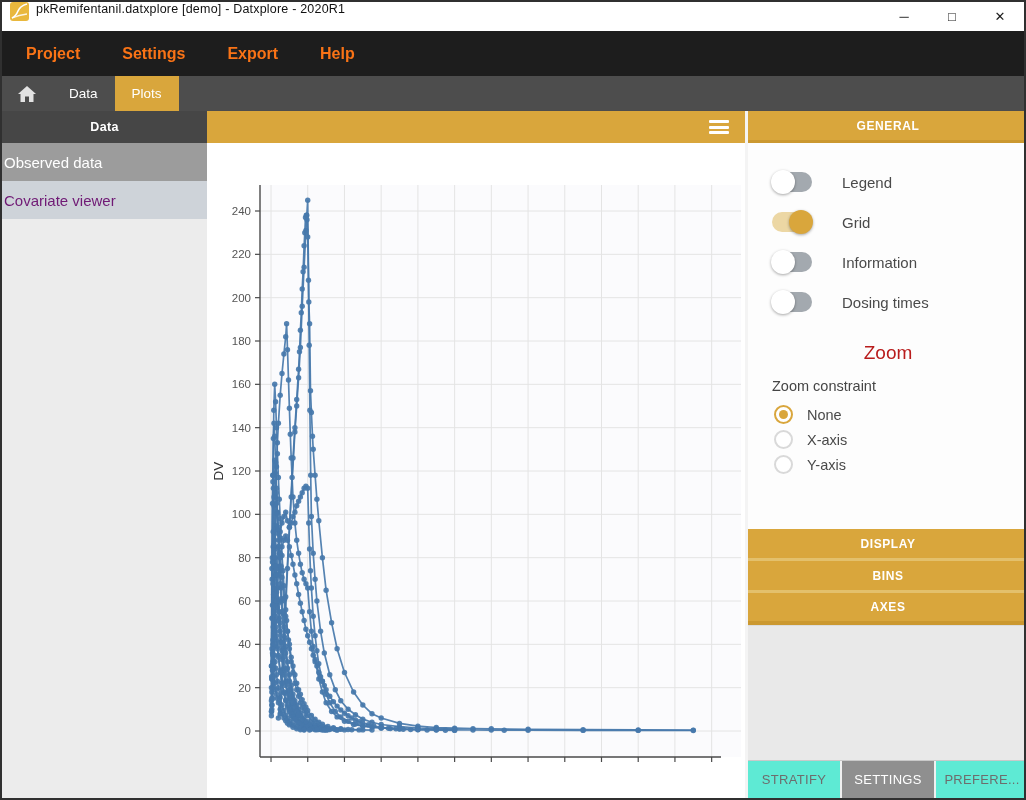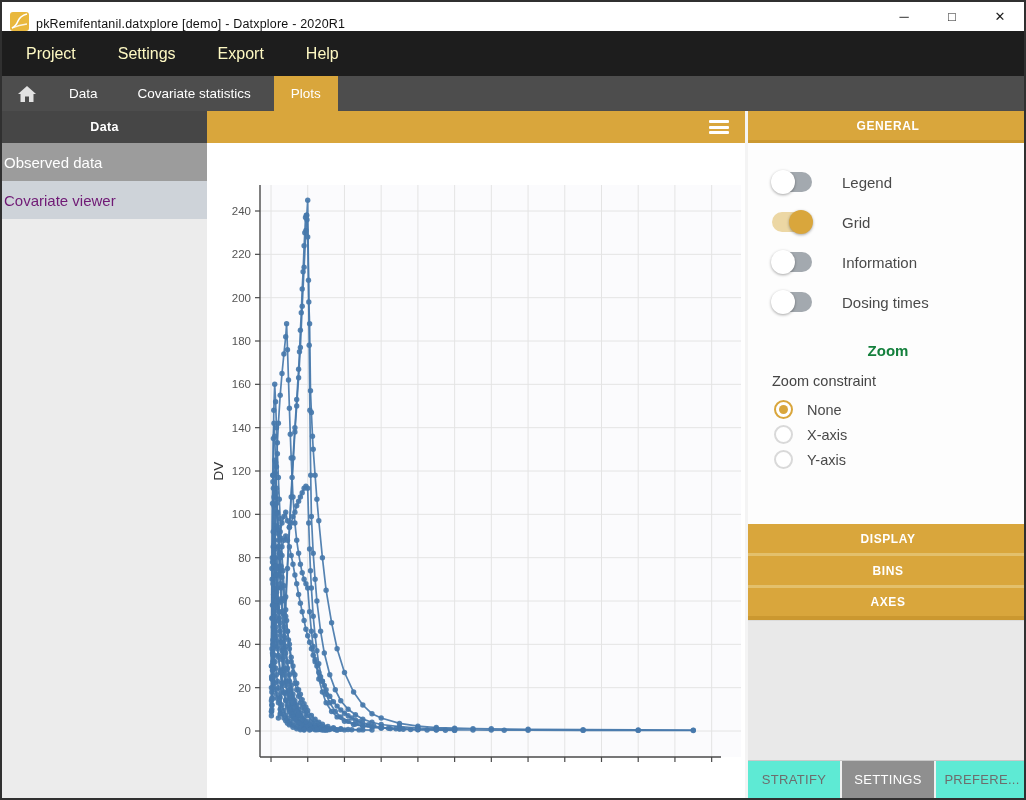--- a/index.html
+++ b/index.html
@@ -1,29 +1,29 @@
 <!DOCTYPE html>
 <html><head>
 <meta charset="utf-8">
 <style>
   * { margin:0; padding:0; box-sizing:border-box; }
   html,body { width:1026px; height:800px; font-family:"Liberation Sans",sans-serif; background:#fff; }
   .window { width:1026px; height:800px; border:2px solid #303030; display:flex; flex-direction:column; background:#fff; overflow:hidden; }
 
   
-  .titlebar { height:29px; background:#ffffff; display:flex; align-items:flex-end; flex:0 0 auto; }
+  .titlebar { height:29px; background:#ffffff; display:flex; align-items:flex-start; flex:0 0 auto; }
   .app-icon { width:19px; height:19px; margin:0 7px 0 8px; border-radius:3px; background:#e9b83d; position:relative; overflow:hidden; flex:0 0 auto; }
   .app-icon svg { position:absolute; left:0; top:0; }
   .win-title { font-size:12.5px; color:#111; letter-spacing:.2px; }
   .win-controls { margin-left:auto; display:flex; height:100%; }
   .win-btn { width:48px; height:100%; display:flex; align-items:center; justify-content:center; font-size:13px; color:#1a1a1a; cursor:default; }
 
   
   .menubar { height:45px; background:#1d1d1d; display:flex; align-items:center; padding-left:24px; gap:42px; flex:0 0 auto; }
-  .menu-item { color:#fef9c3; font-size:16px; font-weight:400; }
+  .menu-item { color:#f97316; font-size:16px; font-weight:700; }
 
   
   .tabbar { height:35px; background:#4d4d4d; display:flex; align-items:stretch; flex:0 0 auto; }
   .home-btn { width:50px; display:flex; align-items:center; justify-content:center; }
   .tab { display:flex; align-items:center; padding:0 17px; color:#fff; font-size:13.5px; }
   .tab.active { background:#d9a63c; }
   .tab-cov { margin:0 6px; }
 
   
   .main { flex:1; display:flex; min-height:0; }
@@ -51,21 +51,21 @@
   .panel-body { background:#fdfdfd; padding:19px 0 0 24px; }
 
   .toggle-row { display:flex; align-items:center; height:40px; }
   .switch { width:40px; height:20px; border-radius:10px; position:relative; flex:0 0 auto; }
   .switch { background:#a3a9af; }
   .switch .knob { position:absolute; top:-2px; left:-1px; width:24px; height:24px; border-radius:50%; background:#fff; box-shadow:0 1px 3px rgba(0,0,0,.35); }
   .switch.on { background:#ecd7a4; }
   .switch.on .knob { left:auto; right:-1px; background:#d9a63c; }
   .toggle-label { margin-left:30px; font-size:15px; color:#4a4a4a; }
 
-  .zoom-title { text-align:center; color:#15803d; font-size:15px; margin:20px 24px 14px 0;font-weight:bold; }
+  .zoom-title { text-align:center; color:#b91c1c; font-size:19px; margin:20px 24px 14px 0; }
   .zoom-constraint-label { font-size:14.5px; color:#454545; margin-bottom:8px; }
   .radio-row { display:flex; align-items:center; height:25px; margin-left:2px; }
   .radio { width:19px; height:19px; border-radius:50%; border:2px solid #d9d9d9; background:#fff; position:relative; flex:0 0 auto; }
   .radio.checked { border-color:#d9a63c; border-width:2.5px; }
   .radio.checked::after { content:""; position:absolute; left:50%; top:50%; width:9px; height:9px; margin:-4.5px 0 0 -4.5px; border-radius:50%; background:#d9a63c; }
   .radio-label { margin-left:14px; font-size:14.5px; color:#4a4a4a; }
 
   .panel-spacer { height:52px; background:#fdfdfd; }
   .panel-filler { flex:1; background:#e9e9e9; border-top:1px solid #dcdcdc; }
 
@@ -100,21 +100,20 @@
     <div class="menu-item">Help</div>
   </div>
 
   <div class="tabbar">
     <div class="home-btn">
       <svg width="18" height="16" viewBox="0 0 18 16">
         <path d="M9 0 L18 8 L15.5 8 L15.5 16 L11 16 L11 10.5 L7 10.5 L7 16 L2.5 16 L2.5 8 L0 8 Z" fill="#e3e3e3"></path>
       </svg>
     </div>
     <div class="tab">Data</div>
-    <div class="tab tab-cov">Covariate statistics</div>
     <div class="tab active">Plots</div>
   </div>
 
   <div class="main">
 
     <div class="sidebar">
       <div class="sidebar-header">Data</div>
       <div class="side-item selected">Observed data</div>
       <div class="side-item plain">Covariate viewer</div>
       <div style="flex:1"></div>

